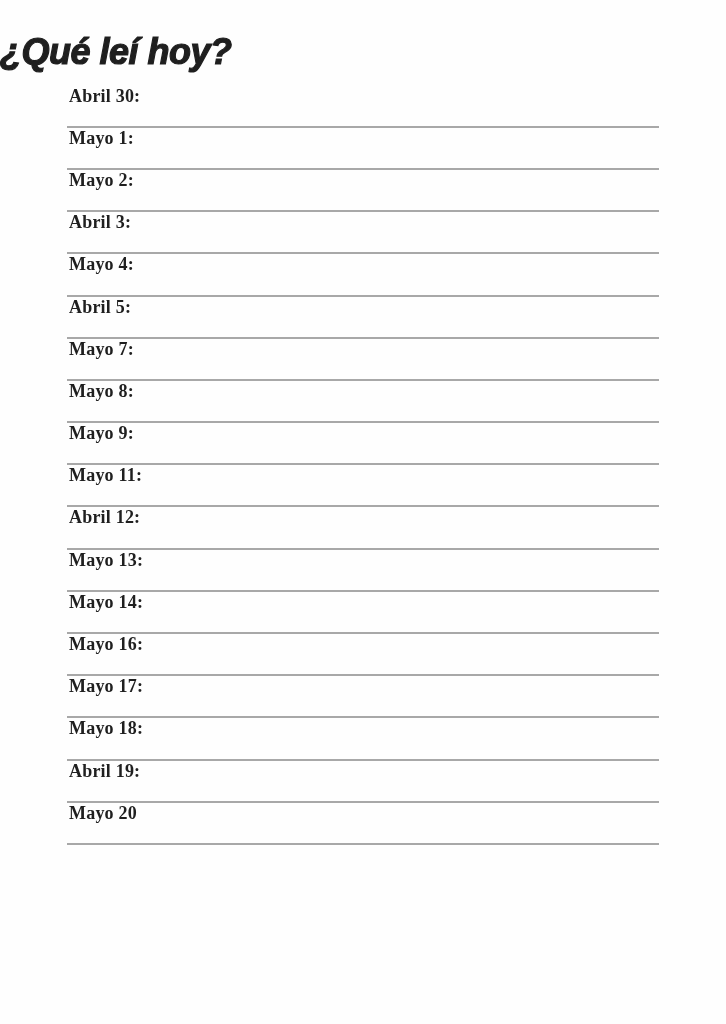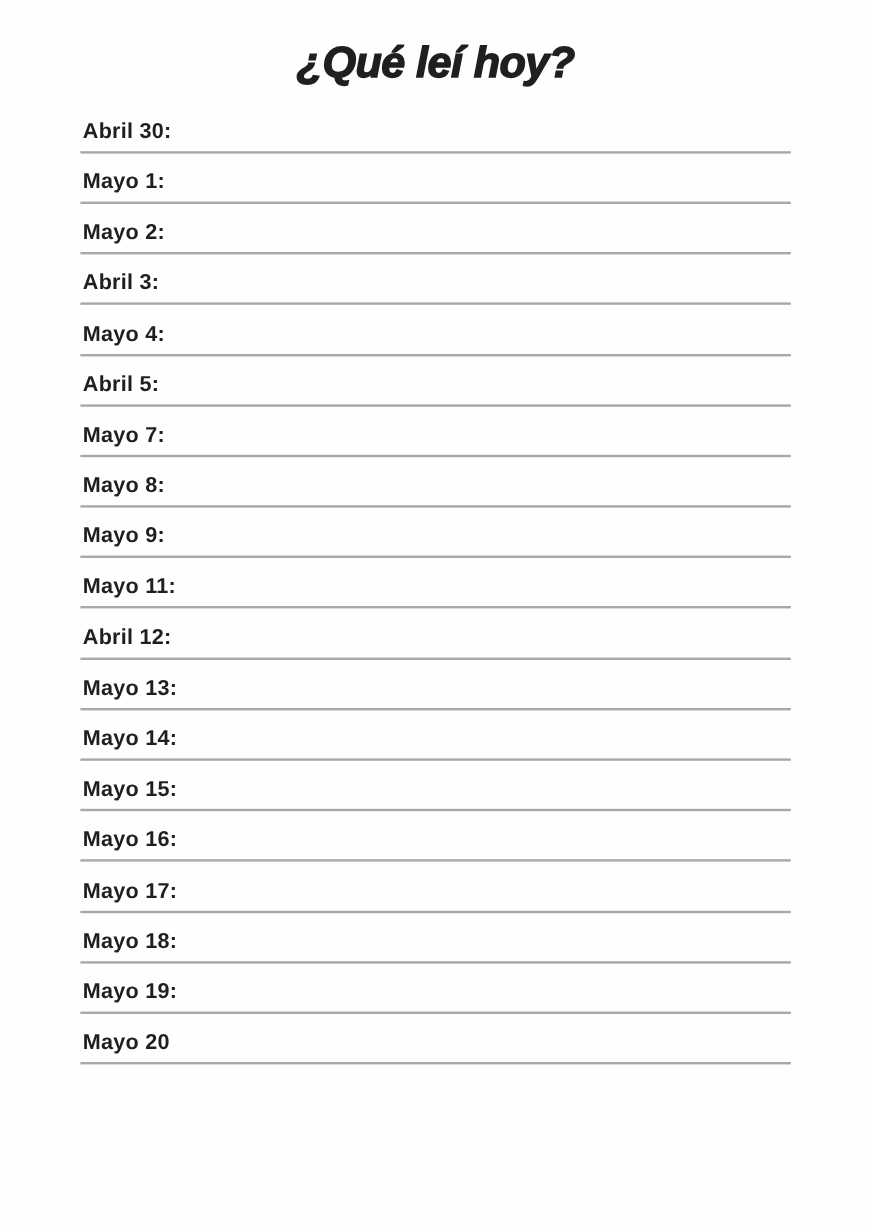--- a/index.html
+++ b/index.html
@@ -15,38 +15,39 @@
     color:var(--ink);
     overflow:hidden;
   }
   .page{
     position:relative;
     width:726px;
     height:1024px;
   }
   .page-title{
     margin-top:32px;
-    text-align:center;
+    text-align:left;
     font-family:"Liberation Sans", sans-serif;
     font-style:italic;
     font-weight:700;
     font-size:36px;
     line-height:1.1;
     letter-spacing:-0.5px;
     color:var(--ink);
     -webkit-text-stroke:1.2px var(--ink);
   }
   .entries{
     margin:14px 67px 0 67px;
   }
   .entry-row{
     height:42.2px;
     display:flex;
-    align-items:flex-end;
+    align-items:flex-start;
     border-bottom:2px solid var(--line);
+    font-family:Liberation Serif, serif;
   }
   .entry-label{
     padding:0 0 6px 2px;
     font-weight:700;
     font-size:18px;
     letter-spacing:0.2px;
     color:var(--ink);
     white-space:nowrap;
   }
   .entry-line{
@@ -121,42 +122,38 @@
   <div class="entry-row">
     <span class="entry-label">Mayo 13:</span>
     <span class="entry-line"></span>
   </div>
 
   <div class="entry-row">
     <span class="entry-label">Mayo 14:</span>
     <span class="entry-line"></span>
   </div>
 
-  <div class="entry-row">
-    <span class="entry-label">Mayo 15:</span>
-    <span class="entry-line"></span>
-  </div>
 
   <div class="entry-row">
     <span class="entry-label">Mayo 16:</span>
     <span class="entry-line"></span>
   </div>
 
   <div class="entry-row">
     <span class="entry-label">Mayo 17:</span>
     <span class="entry-line"></span>
   </div>
 
   <div class="entry-row">
     <span class="entry-label">Mayo 18:</span>
     <span class="entry-line"></span>
   </div>
 
   <div class="entry-row">
-    <span class="entry-label">Mayo 19:</span>
+    <span class="entry-label">Abril 19:</span>
     <span class="entry-line"></span>
   </div>
 
   <div class="entry-row">
     <span class="entry-label">Mayo 20</span>
     <span class="entry-line"></span>
   </div>
 </section>
 </main>
 

